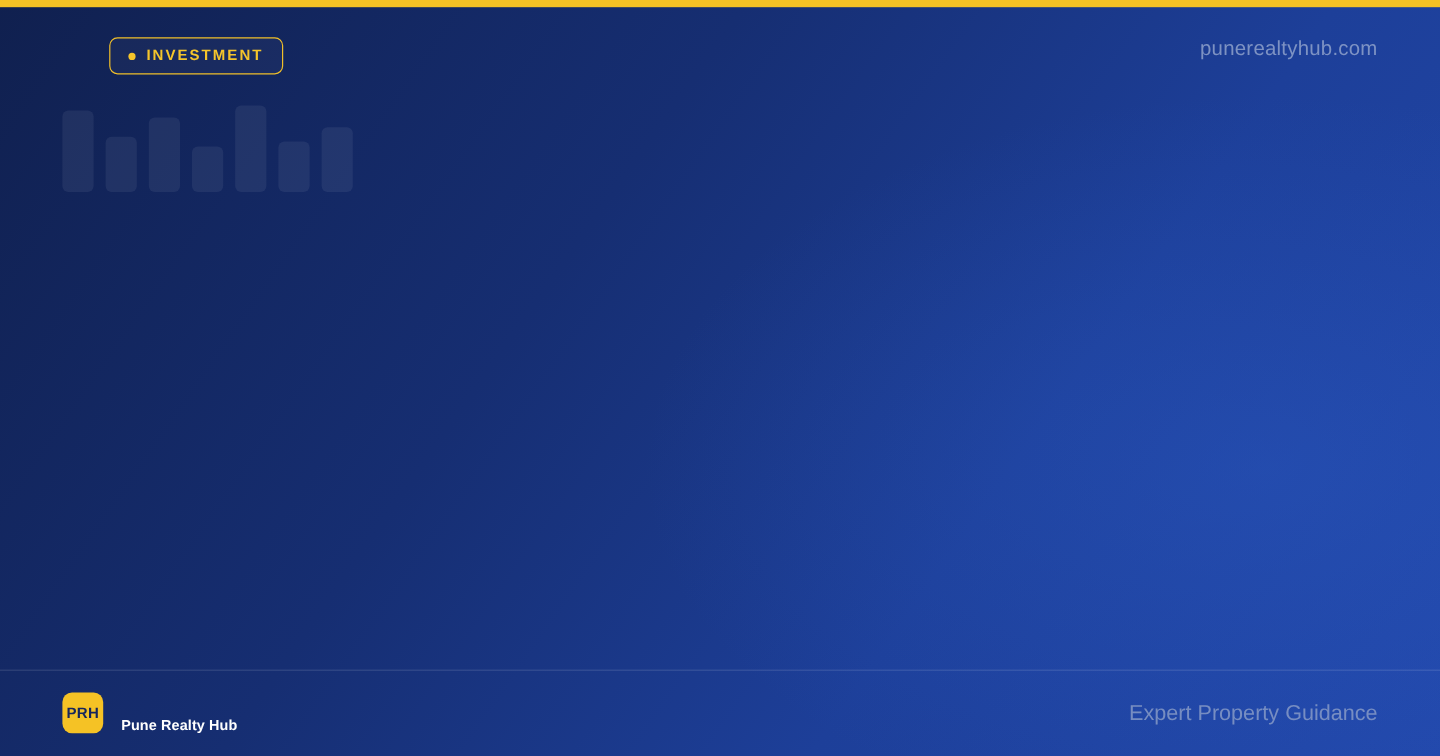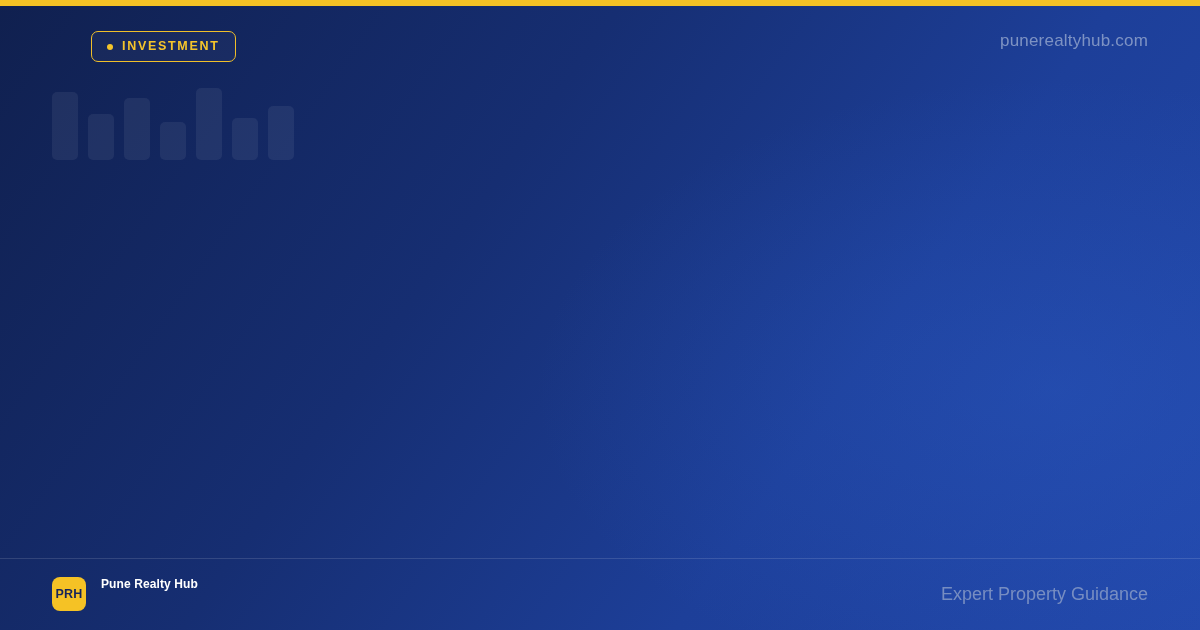--- a/index.html
+++ b/index.html
@@ -149,21 +149,21 @@
     left:52px; right:52px;
     top:558px;
     height:72px;
     display:flex;
     align-items:center;
     justify-content:space-between;
     z-index:5;
   }
   .brand{
     display:flex;
-    align-items:flex-start;
+    align-items:flex-end;
     gap:15px;
   }
   .logo-mark{
     width:34px;
     height:34px;
     border-radius:8px;
     background:#f5c225;
     display:flex;
     align-items:center;
     justify-content:center;

